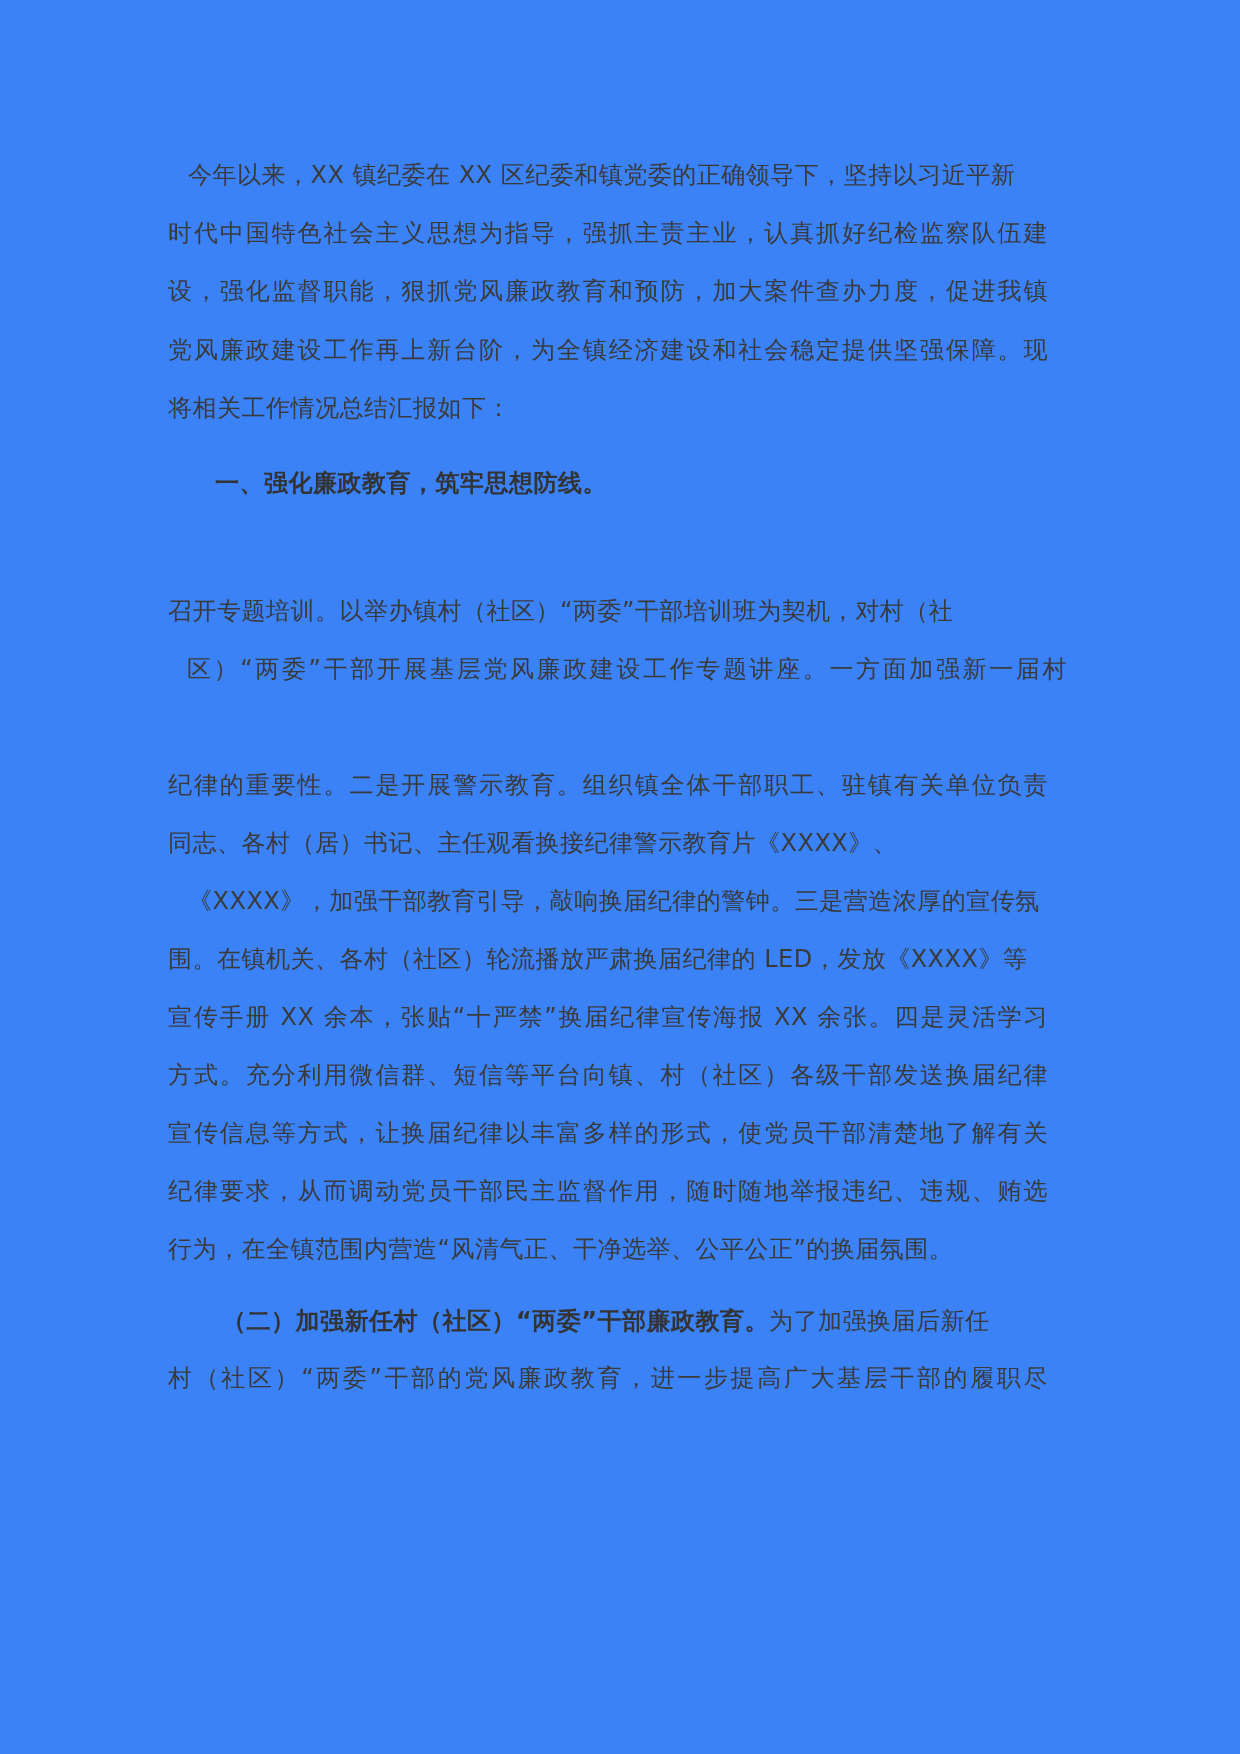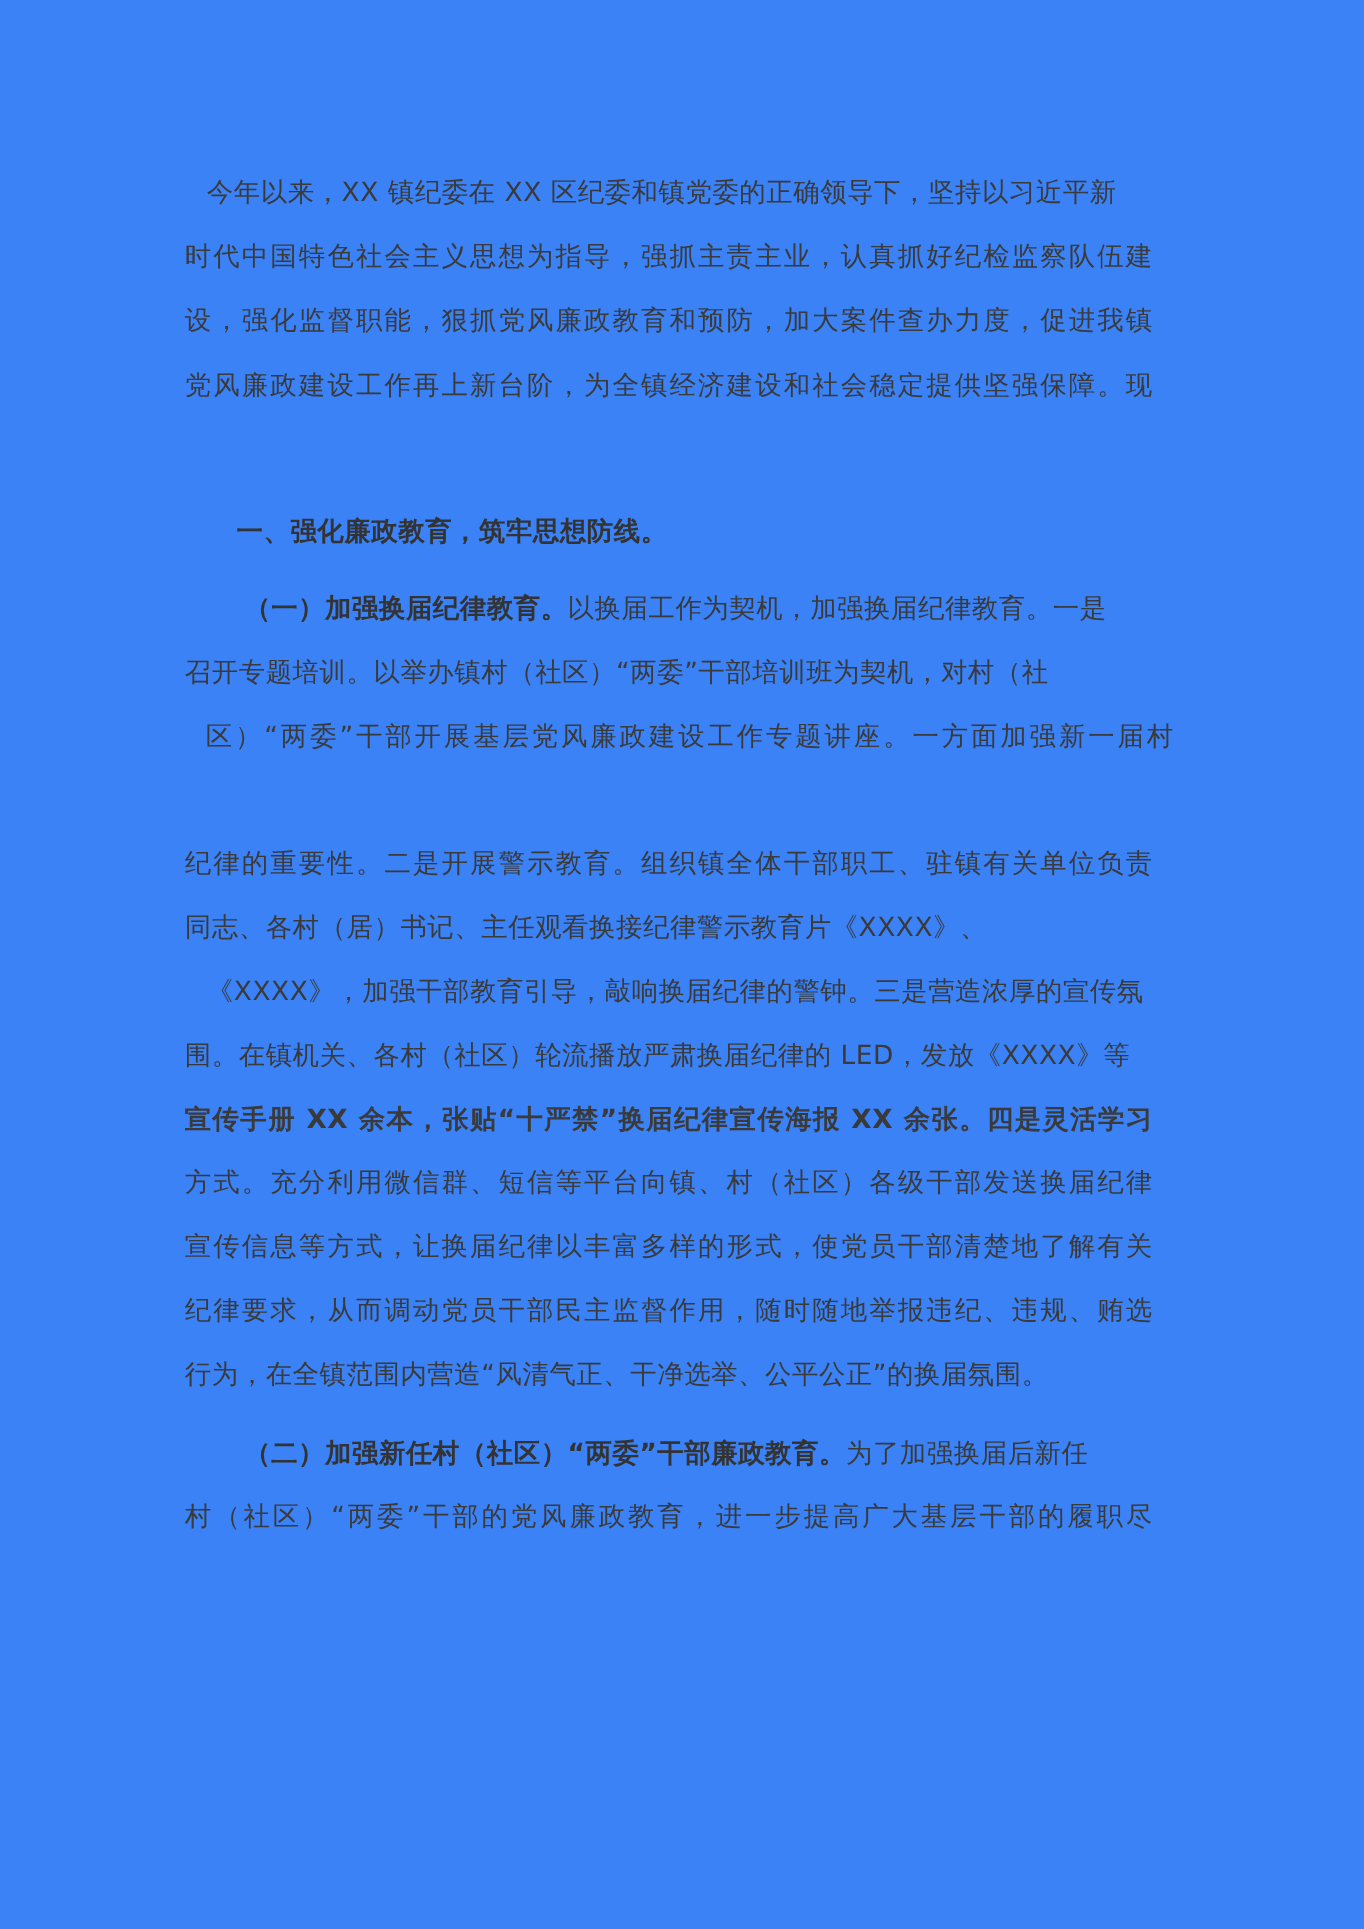--- a/index.html
+++ b/index.html
@@ -49,33 +49,31 @@
   </style>
 </head>
 <body>
 
 <div class="page">
 
   <div class="line" style="top:158px; left:188px;">  今年以来，XX 镇纪委在 XX 区纪委和镇党委的正确领导下，坚持以习近平新</div>
   <div class="line justify" style="top:216px; left:168px;">时代中国特色社会主义思想为指导，强抓主责主业，认真抓好纪检监察队伍建</div>
   <div class="line justify" style="top:274px; left:168px;">设，强化监督职能，狠抓党风廉政教育和预防，加大案件查办力度，促进我镇</div>
   <div class="line justify" style="top:333px; left:168px;">党风廉政建设工作再上新台阶，为全镇经济建设和社会稳定提供坚强保障。现</div>
+  <div class="line" style="top:391px; left:168px;">将相关工作情况总结汇报如下：</div>
 
   <div class="line heading" style="top:466px; left:215px;">一、强化廉政教育，筑牢思想防线。</div>
 
-  <div class="line" style="top:536px; left:222px; width:720px;">
-    <span class="bold">（一）加强换届纪律教育。</span><span>以换届工作为契机，加强换届纪律教育。一是</span>
-  </div>
   <div class="line justify" style="top:594px; left:168px; width:740px;">召开专题培训。以举办镇村（社区）“两委”干部培训班为契机，对村（社</div>
   <div class="line justify" style="top:652px; left:168px;margin-left:19px;">区）“两委”干部开展基层党风廉政建设工作专题讲座。一方面加强新一届村</div>
   <div class="line justify" style="top:768px; left:168px;">纪律的重要性。二是开展警示教育。组织镇全体干部职工、驻镇有关单位负责</div>
   <div class="line" style="top:826px; left:168px;">同志、各村（居）书记、主任观看换接纪律警示教育片《XXXX》、</div>
   <div class="line justify" style="top:884px; left:168px; width:772px;margin-left:20px;">《XXXX》，加强干部教育引导，敲响换届纪律的警钟。三是营造浓厚的宣传氛</div>
   <div class="line justify" style="top:942px; left:168px; width:772px;">围。在镇机关、各村（社区）轮流播放严肃换届纪律的 LED，发放《XXXX》等</div>
-  <div class="line justify" style="top:1000px; left:168px;font-weight:bold;">宣传手册 XX 余本，张贴“十严禁”换届纪律宣传海报 XX 余张。四是灵活学习</div>
+  <div class="line justify" style="top:1000px; left:168px;">宣传手册 XX 余本，张贴“十严禁”换届纪律宣传海报 XX 余张。四是灵活学习</div>
   <div class="line justify" style="top:1058px; left:168px;">方式。充分利用微信群、短信等平台向镇、村（社区）各级干部发送换届纪律</div>
   <div class="line justify" style="top:1116px; left:168px;">宣传信息等方式，让换届纪律以丰富多样的形式，使党员干部清楚地了解有关</div>
   <div class="line justify" style="top:1174px; left:168px;">纪律要求，从而调动党员干部民主监督作用，随时随地举报违纪、违规、贿选</div>
   <div class="line" style="top:1232px; left:168px;">行为，在全镇范围内营造“风清气正、干净选举、公平公正”的换届氛围。</div>
 
   <div class="line justify" style="top:1304px; left:222px; width:720px;">
     <span class="bold">（二）加强新任村（社区）“两委”干部廉政教育。</span><span>为了加强换届后新任</span>
   </div>
   <div class="line justify" style="top:1361px; left:168px;">村（社区）“两委”干部的党风廉政教育，进一步提高广大基层干部的履职尽</div>
 

